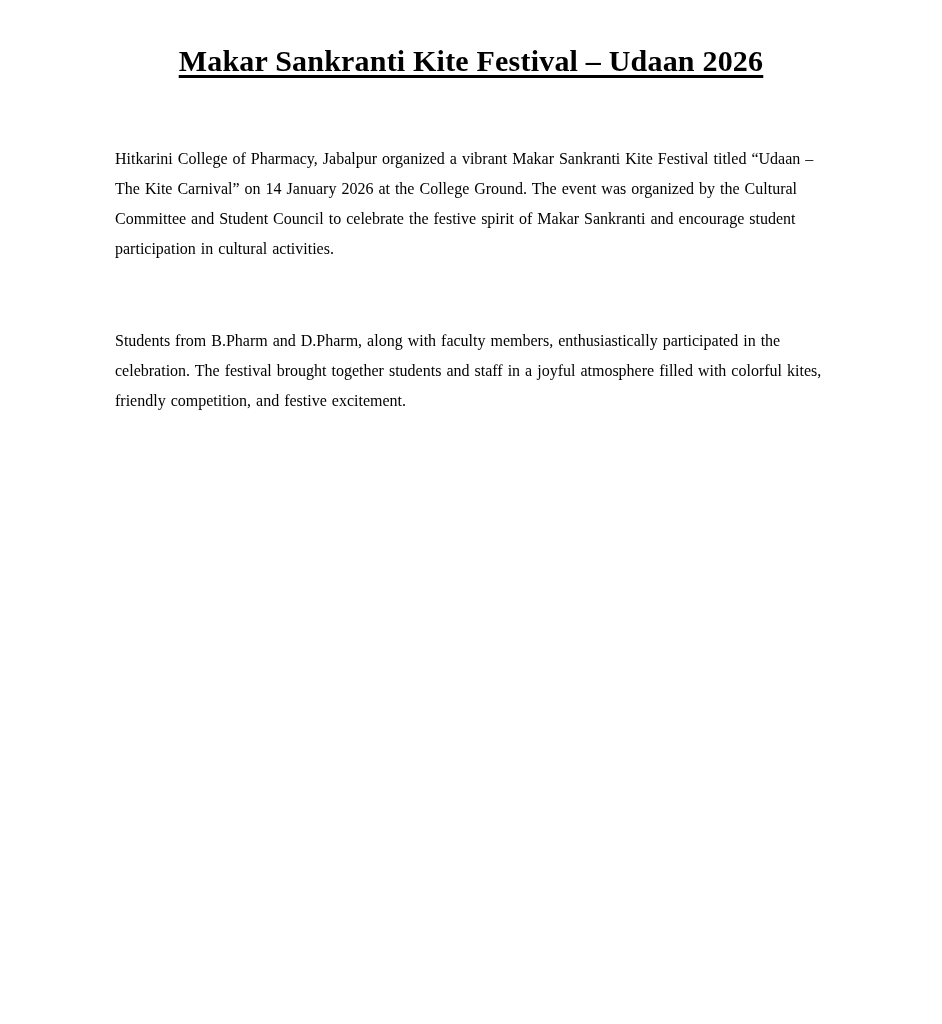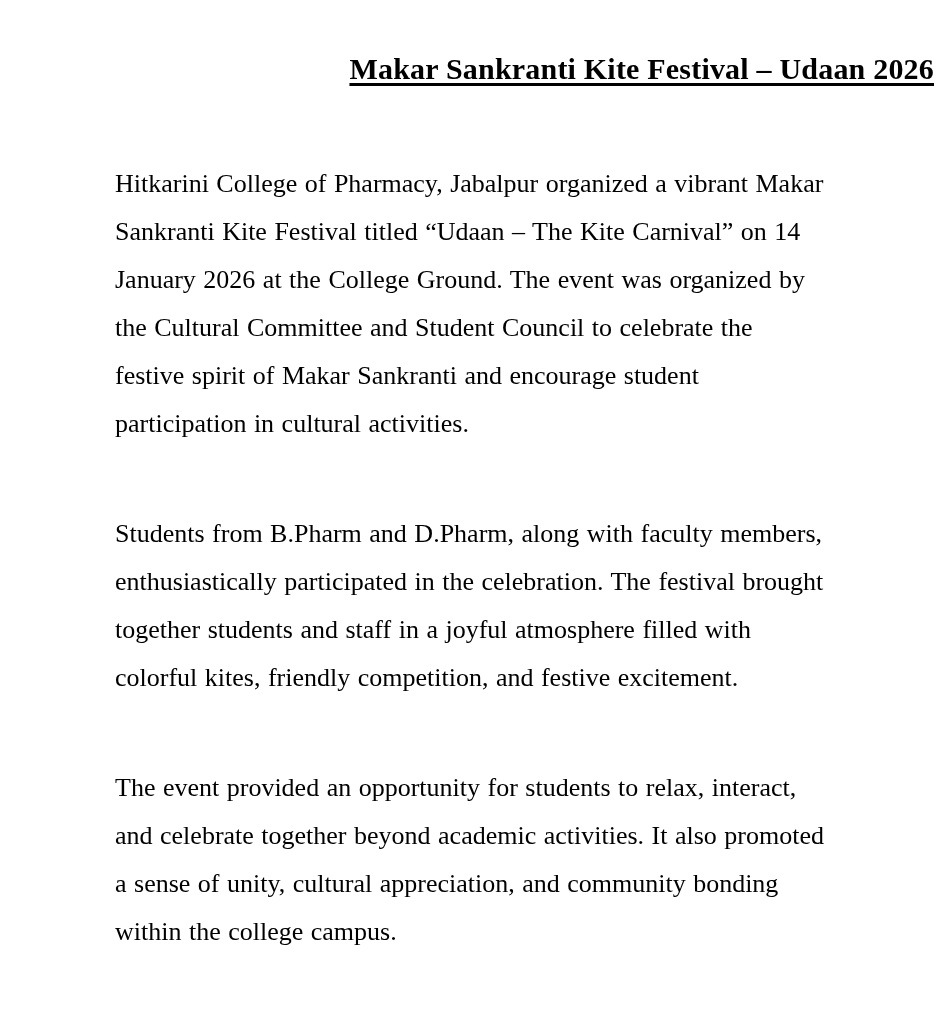--- a/index.html
+++ b/index.html
@@ -11,56 +11,55 @@
     position: relative;
     width: 942px;
     height: 1024px;
     background: #ffffff;
     overflow: hidden;
     font-family: "Liberation Serif", "DejaVu Serif", serif;
     color: #000000;
     box-sizing: border-box;
   }
   .doc-title {
-    margin: 8px;
+    margin: 0;
     padding-top: 44px;
-    text-align: right;
+    text-align: center;
     font-size: 30px;
     font-weight: bold;
     letter-spacing: 0.2px;
     color: #000000;
   }
   .doc-title span {
     text-decoration: underline;
     text-underline-offset: 4px;
     text-decoration-thickness: 2.5px;
   }
   .doc-body {
     margin: 0;
     padding: 66px 115px 0 115px;
     width: 712px;
     box-sizing: content-box;
   }
   .doc-paragraph {
     margin: 0 0 62px 0;
-    font-size: 26px;
-    line-height: 48px;
+    font-size: 16px;
+    line-height: 30px;
     text-align: left;
     color: #000000;
     word-spacing: 1px;
   }
   .doc-paragraph:last-child {
     margin-bottom: 0;
   }
 </style>
 </head>
 <body>
 
 <div class="page">
   <h1 class="doc-title">
     <span>Makar Sankranti Kite Festival – Udaan 2026</span>
   </h1>
   <div class="doc-body">
     <p class="doc-paragraph">Hitkarini College of Pharmacy, Jabalpur organized a vibrant Makar Sankranti Kite Festival titled “Udaan – The Kite Carnival” on 14 January 2026 at the College Ground. The event was organized by the Cultural Committee and Student Council to celebrate the festive spirit of Makar Sankranti and encourage student participation in cultural activities.</p>
     <p class="doc-paragraph">Students from B.Pharm and D.Pharm, along with faculty members, enthusiastically participated in the celebration. The festival brought together students and staff in a joyful atmosphere filled with colorful kites, friendly competition, and festive excitement.</p>
-    <p class="doc-paragraph">The event provided an opportunity for students to relax, interact, and celebrate together beyond academic activities. It also promoted a sense of unity, cultural appreciation, and community bonding within the college campus.</p>
   </div>
 </div>
 
 </body></html>

